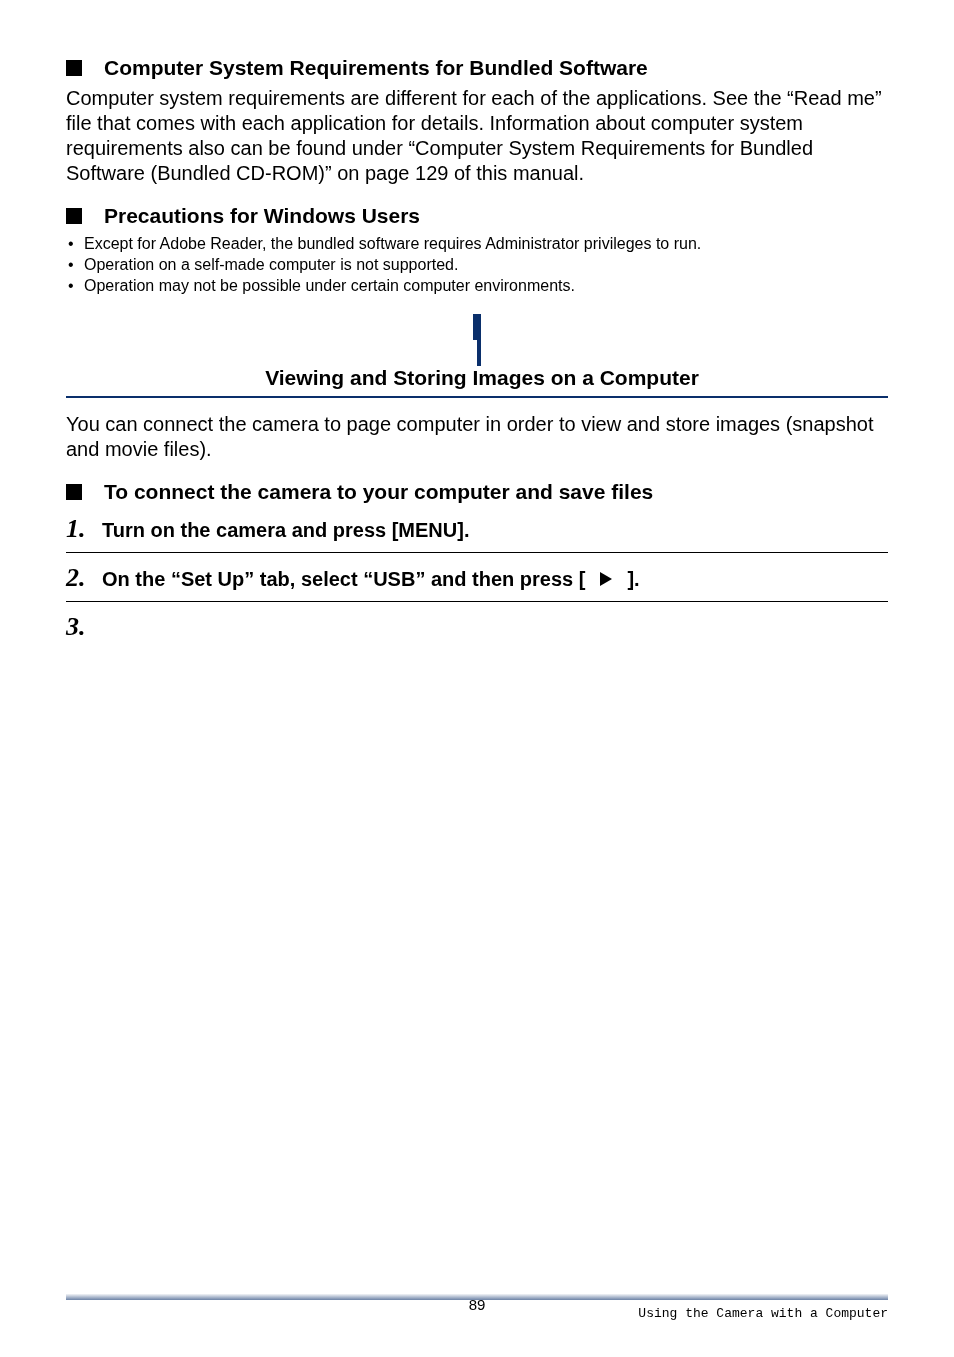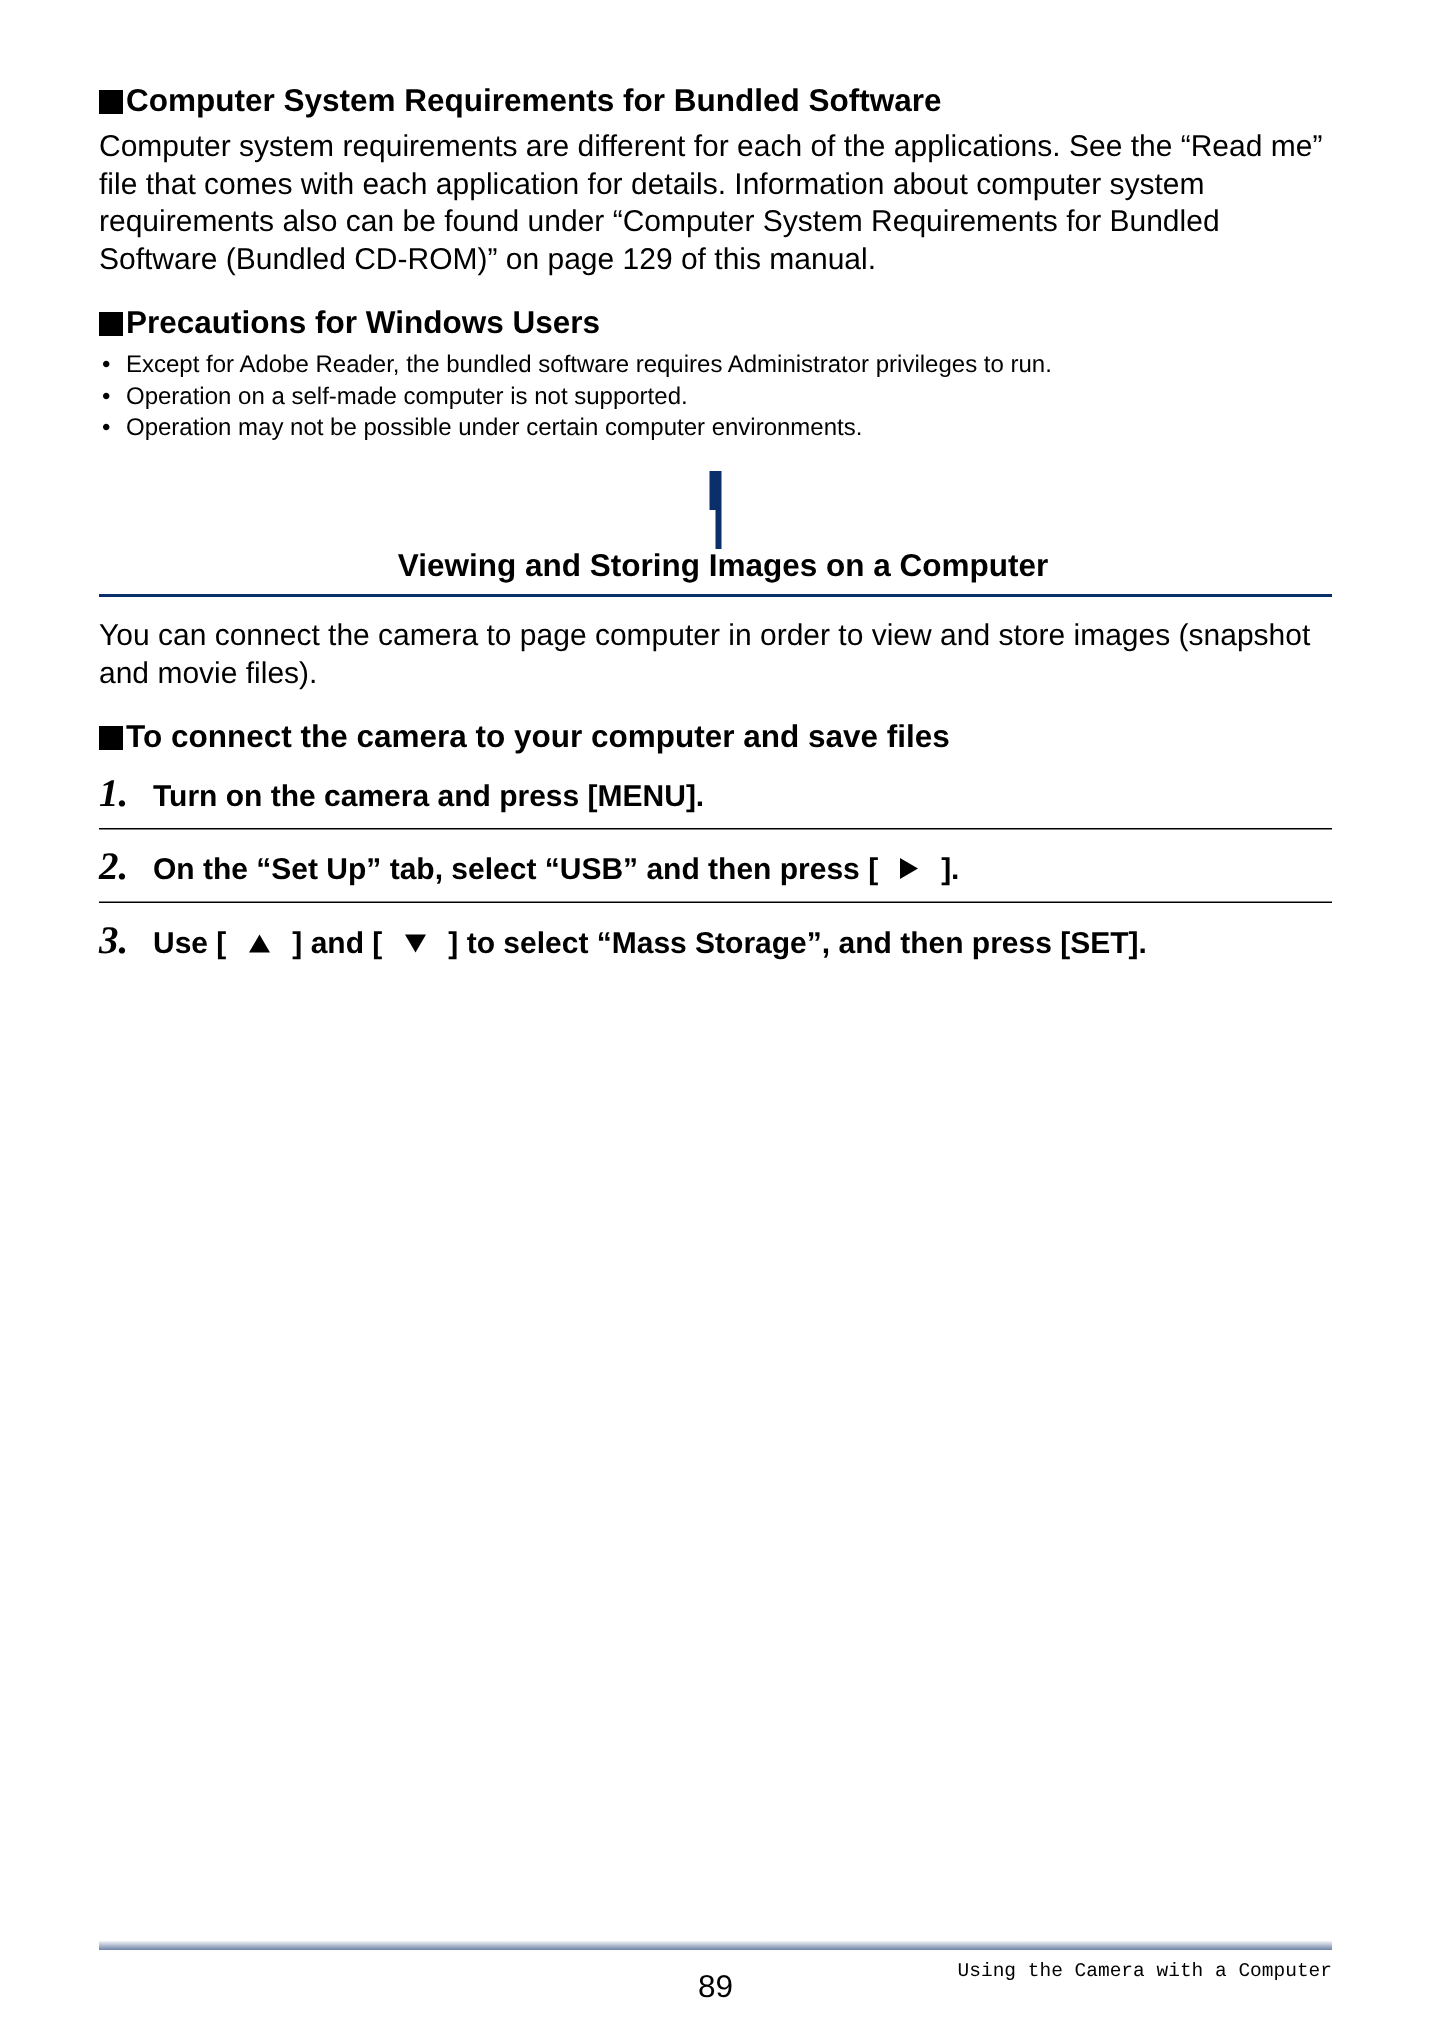--- a/index.html
+++ b/index.html
@@ -10,21 +10,21 @@
       font-family: Arial, Helvetica, sans-serif;
       color: #000;
       position: relative;
     }
     .content {
       padding: 56px 66px 0 66px;
     }
     .sq-heading {
       display: flex;
       align-items: center;
-      gap: 2px;
+      gap: 22px;
       margin-bottom: 6px;
     }
     .sq {
       width: 16px;
       height: 16px;
       background: #000;
       flex: 0 0 auto;
     }
     .sq-heading .htext {
       font-size: 21px;
@@ -147,22 +147,22 @@
       display: flex;
       justify-content: space-between;
       align-items: flex-end;
       font-size: 13px;
       color: #000;
     }
     .footer-center {
       position: absolute;
       left: 50%;
       transform: translateX(-50%);
-      bottom: 20px;
-      font-size: 21px;
+      bottom: 44px;
+      font-size: 15px;
       text-align: center;
     }
     .mt10 { margin-top: 10px; }
     .mb8 { margin-bottom: 8px; }
   </style>
 </head>
 <body>
 
 <div class="content">
 
@@ -209,27 +209,20 @@
       <span>On the “Set Up” tab, select “USB” and then press [</span>
         <span class="tri tri-right"></span>
         <span>].</span>
     </div>
   </div>
 
   <hr class="step-sep">
 
   <div class="step">
     <div class="num">3.</div>
-    <div class="stext step-text-inline">
-      <span>Use [</span>
-        <span class="tri tri-up"></span>
-        <span>] and [</span>
-        <span class="tri tri-down"></span>
-        <span>] to select “Mass Storage”, and then press [SET].</span>
-    </div>
   </div>
 
 </div>
 
 <div class="footer">
   <div class="footer-rule"></div>
   <div class="footer-row">
     <span></span>
     <span>Using the Camera with a Computer</span>
   </div>

